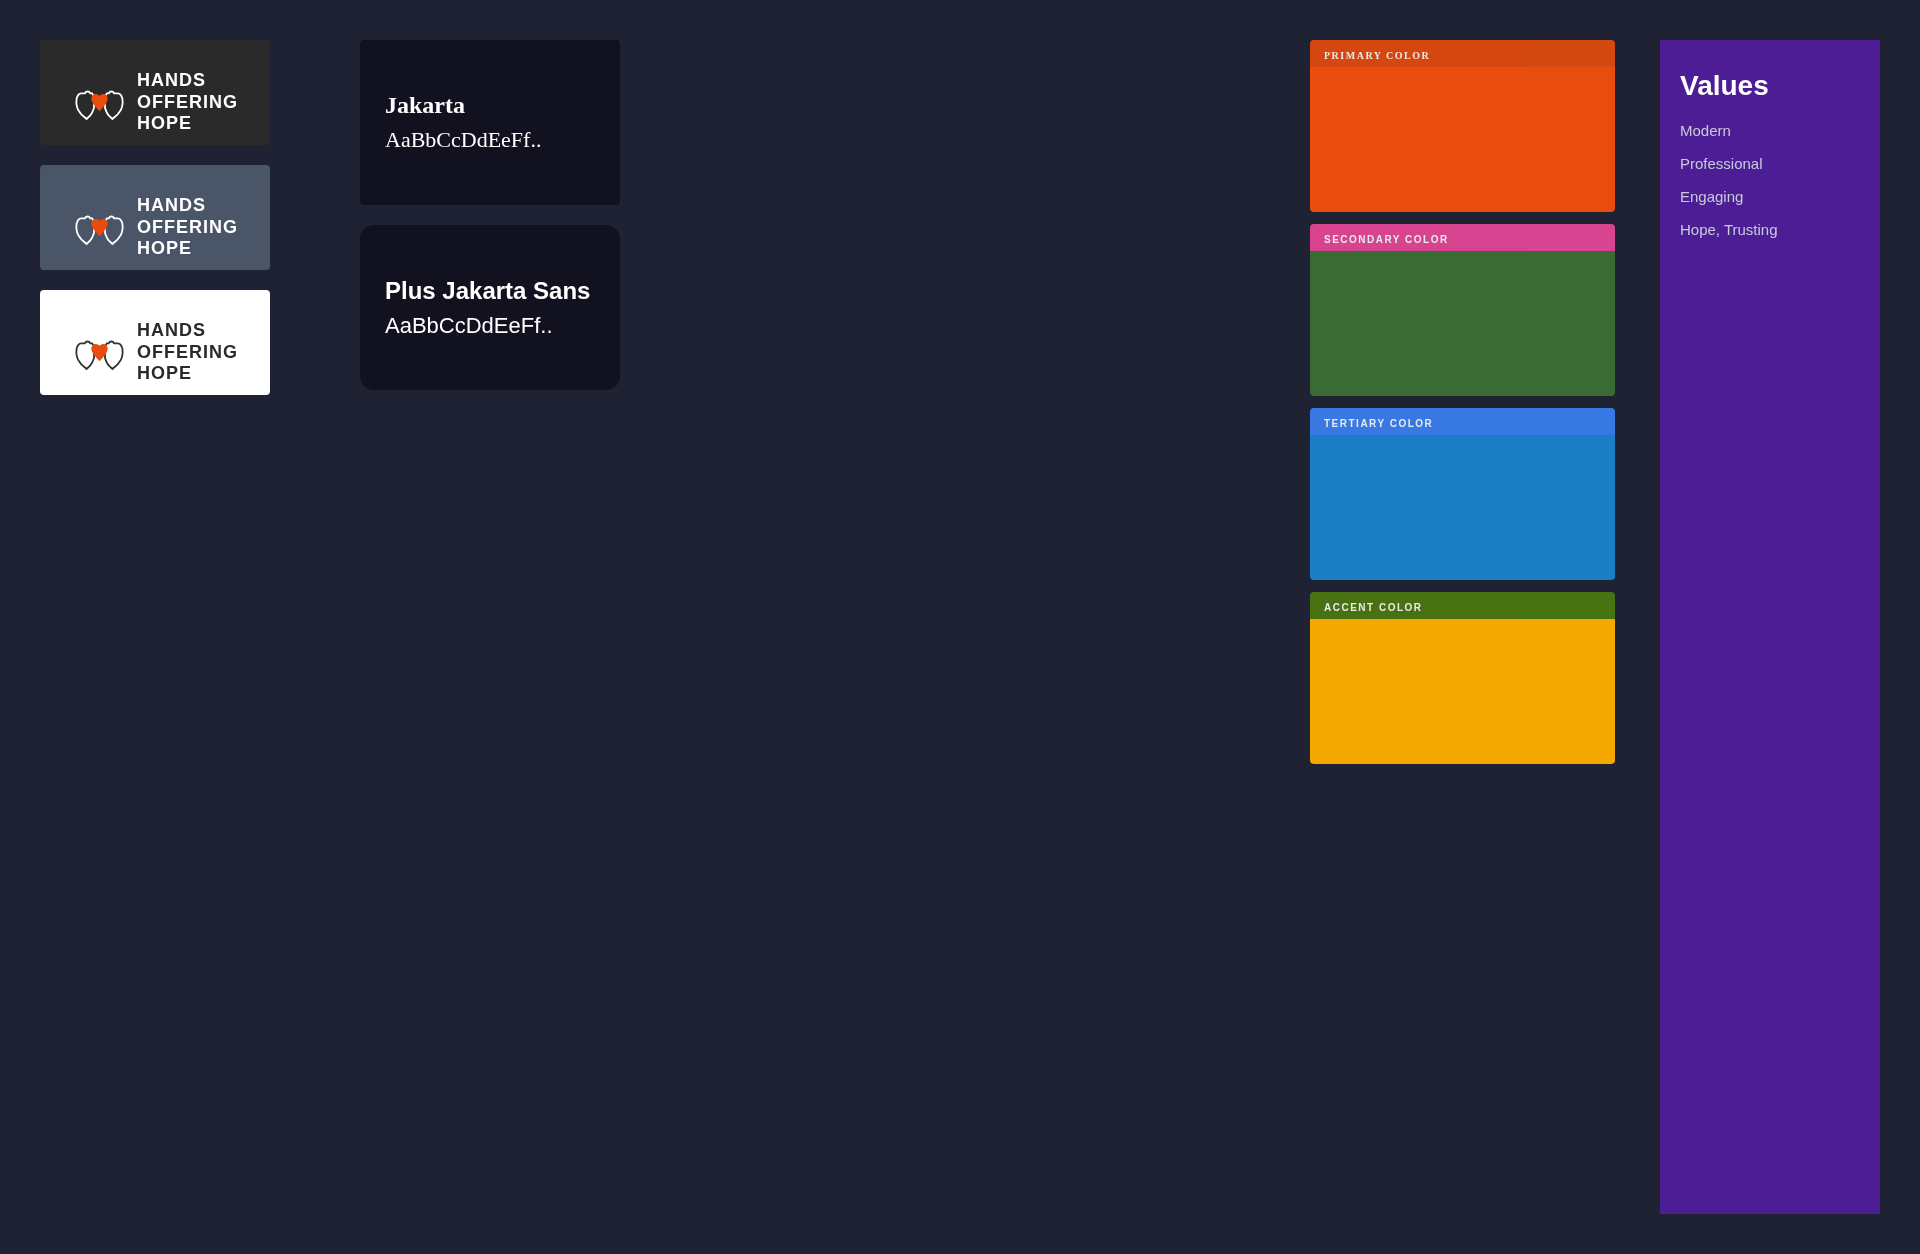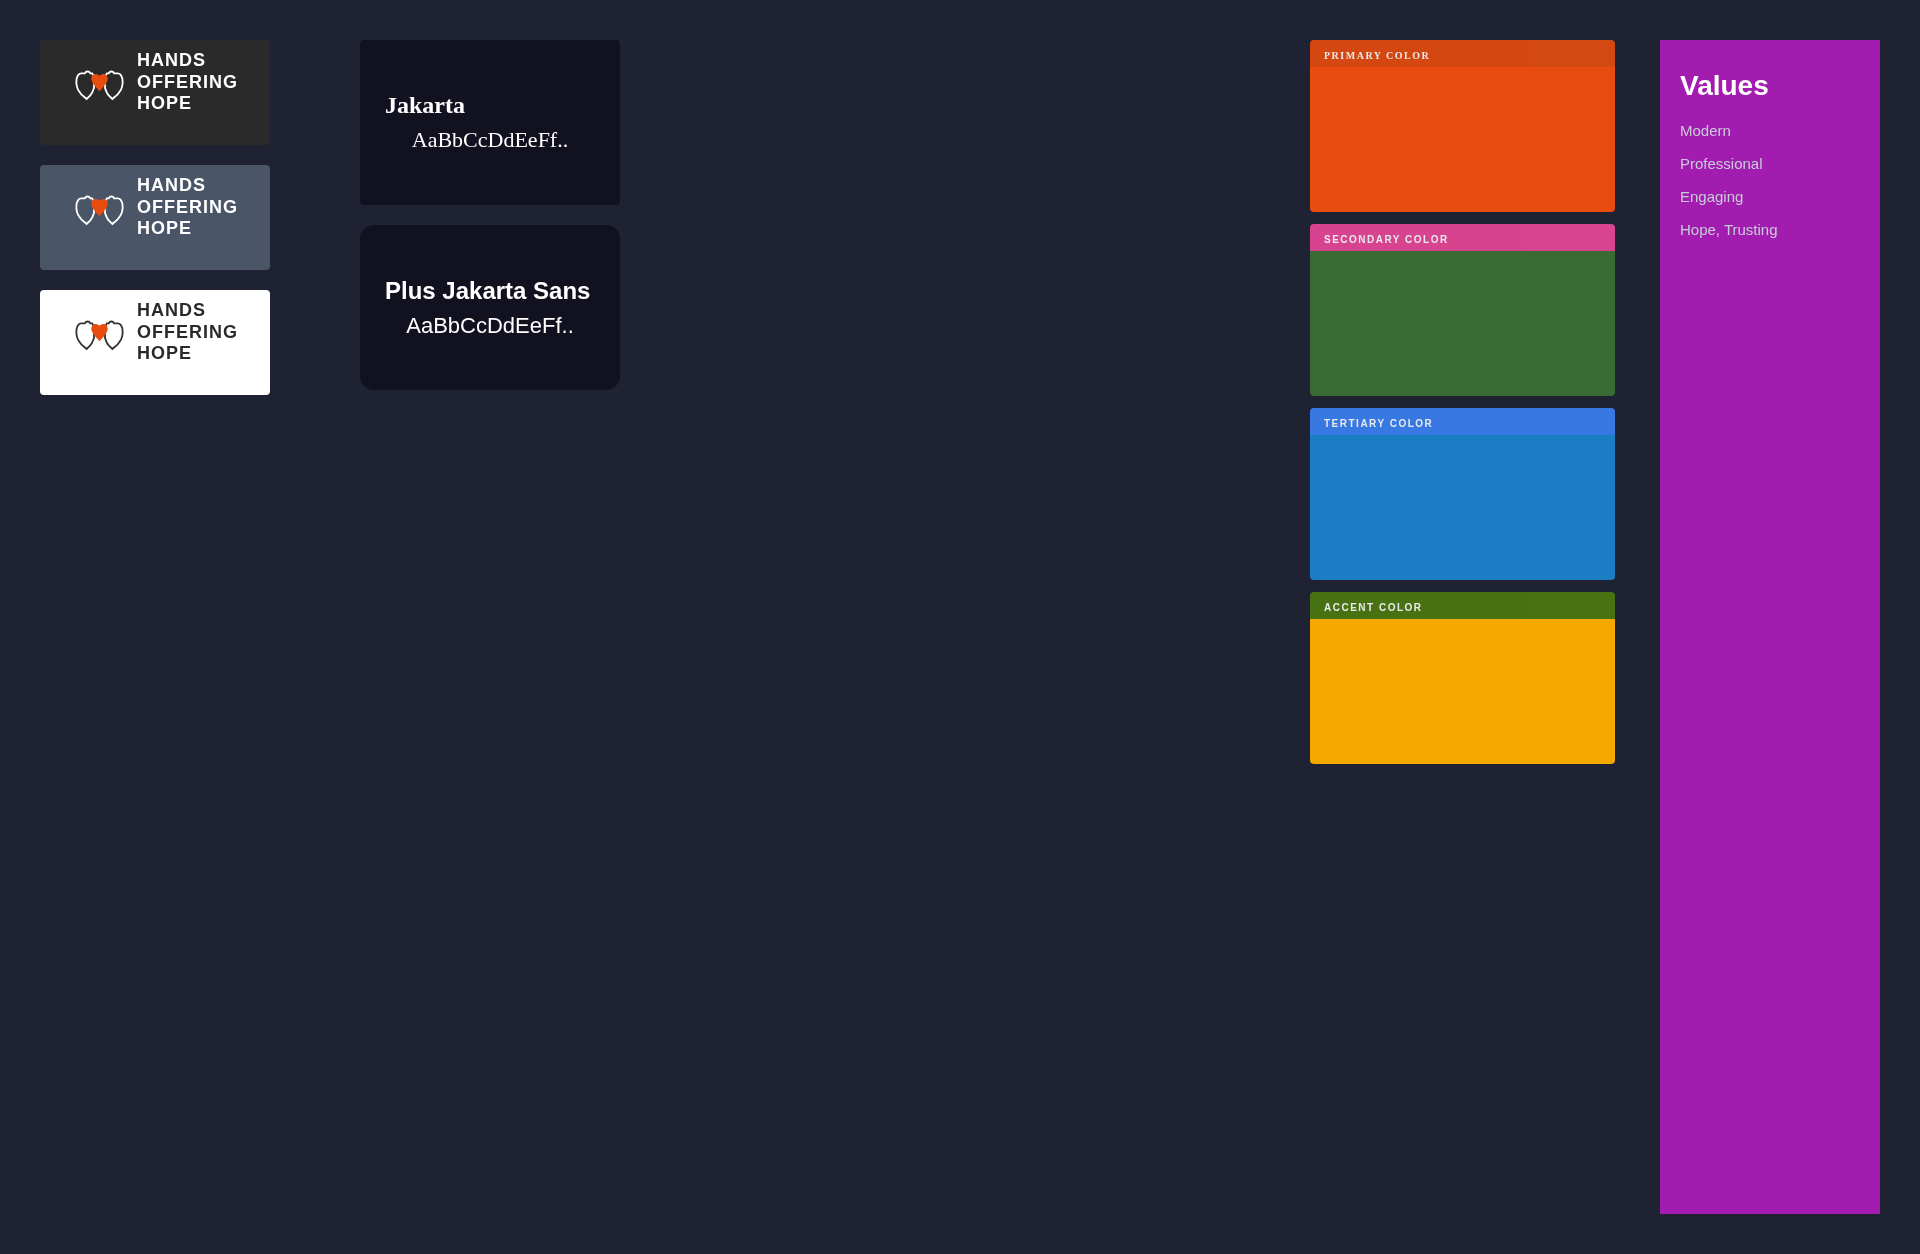--- a/index.html
+++ b/index.html
@@ -33,21 +33,21 @@
       width: 280px;
       flex-shrink: 0;
     }
 
     .logo-card {
       width: 230px;
       height: 105px;
       border-radius: 4px;
       overflow: hidden;
       display: flex;
-      align-items: flex-start;
+      align-items: flex-end;
       justify-content: center;
       padding: 10px;
     }
 
     .logo-card-dark {
       background-color: #2a2a2a;
     }
 
     .logo-card-gray {
       background-color: #4a5568;
@@ -100,21 +100,20 @@
     .font-name {
       font-size: 24px;
       font-weight: 700;
       color: #ffffff;
       margin-bottom: 8px;
     }
 
     .font-sample {
       font-size: 22px;
       color: #ffffff;
-      text-align: center;
     }
 
     .font-name-literata {
       font-family: Georgia, 'Times New Roman', serif;
       font-weight: 700;
     }
 
     .font-sample-literata {
       font-family: Georgia, 'Times New Roman', serif;
       font-weight: 400;
@@ -167,21 +166,21 @@
     .color-tertiary .color-swatch { background-color: #1b7dc4; }
 
     .color-accent .color-label { background-color: #4d7c0f; }
     .color-accent .color-label { color: #ffffff; }
     .color-accent .color-swatch { background-color: #f5a800; }
 
     .right-sidebar {
       width: 220px;
       padding: 30px 20px;
       flex-shrink: 0;
-      background-color: #a21caf;
+      background-color: #4c1d95;
     }
 
     .values-title {
       font-size: 28px;
       font-weight: 700;
       color: #ffffff;
       margin-bottom: 20px;
     }
 
     .values-list {

